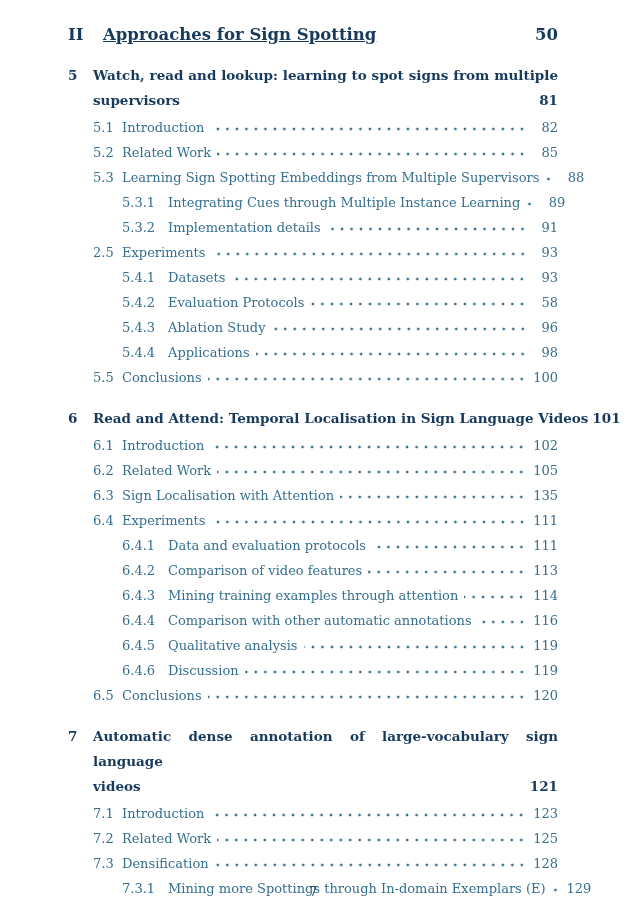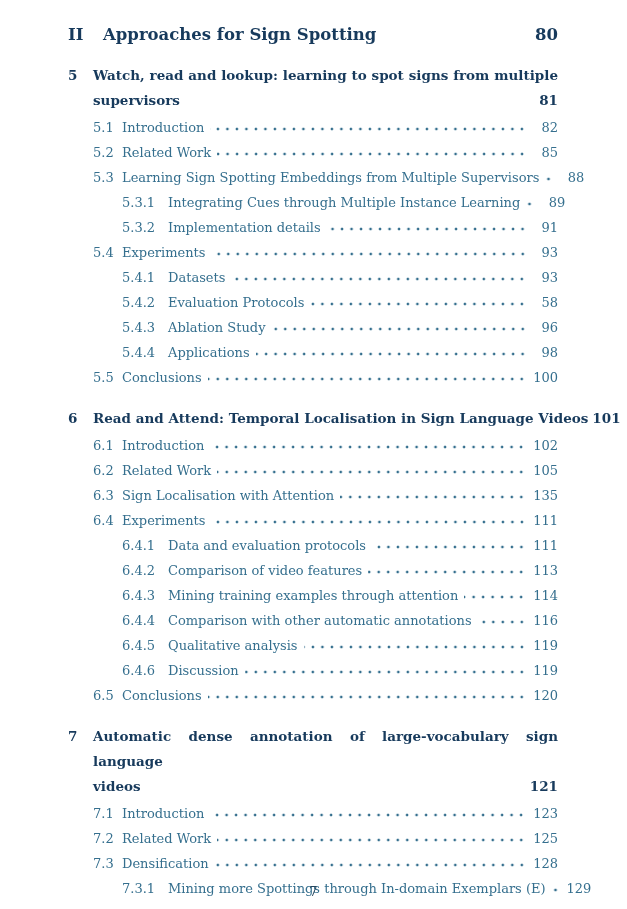--- a/index.html
+++ b/index.html
@@ -19,21 +19,21 @@
   }
   
   .part-row{
     display:flex; align-items:baseline;
     color:var(--heading);
     font-weight:bold;
     font-size:16.5px;
     line-height:25px;
   }
   .part-num{ width:35px; }
-  .part-title{ flex:1; }
+  .part-title{ flex:1;text-decoration:underline; }
   .part-page{ text-align:right; }
 
   
   .chapter{ margin-top:16px; }
   .chapter-heading{
     display:flex;
     color:var(--heading);
     font-weight:bold;
     font-size:13.5px;
     line-height:25px;
@@ -81,21 +81,21 @@
   }
 </style>
 </head>
 <body>
 
 <div class="page">
 
   <div class="part-row">
     <span class="part-num">II</span>
     <span class="part-title">Approaches for Sign Spotting</span>
-    <span class="part-page">80</span>
+    <span class="part-page">50</span>
   </div>
 
   <div id="chapters">
       <div class="chapter">
         <div class="chapter-heading">
           <span class="ch-num">5</span>
           <div class="ch-block">
             <div class="ch-line justify"><span class="ch-t">Watch, read and lookup: learning to spot signs from multiple</span></div>
             <div class="ch-line last">
               <span class="ch-t">supervisors</span>
@@ -127,21 +127,21 @@
           <span class="leader"></span>
           <span class="e-page">89</span>
         </div>
         <div class="entry level2">
           <span class="e-num">5.3.2</span>
           <span class="e-title">Implementation details</span>
           <span class="leader"></span>
           <span class="e-page">91</span>
         </div>
         <div class="entry level1">
-          <span class="e-num">5.4</span>
+          <span class="e-num">2.5</span>
           <span class="e-title">Experiments</span>
           <span class="leader"></span>
           <span class="e-page">93</span>
         </div>
         <div class="entry level2">
           <span class="e-num">5.4.1</span>
           <span class="e-title">Datasets</span>
           <span class="leader"></span>
           <span class="e-page">93</span>
         </div>

